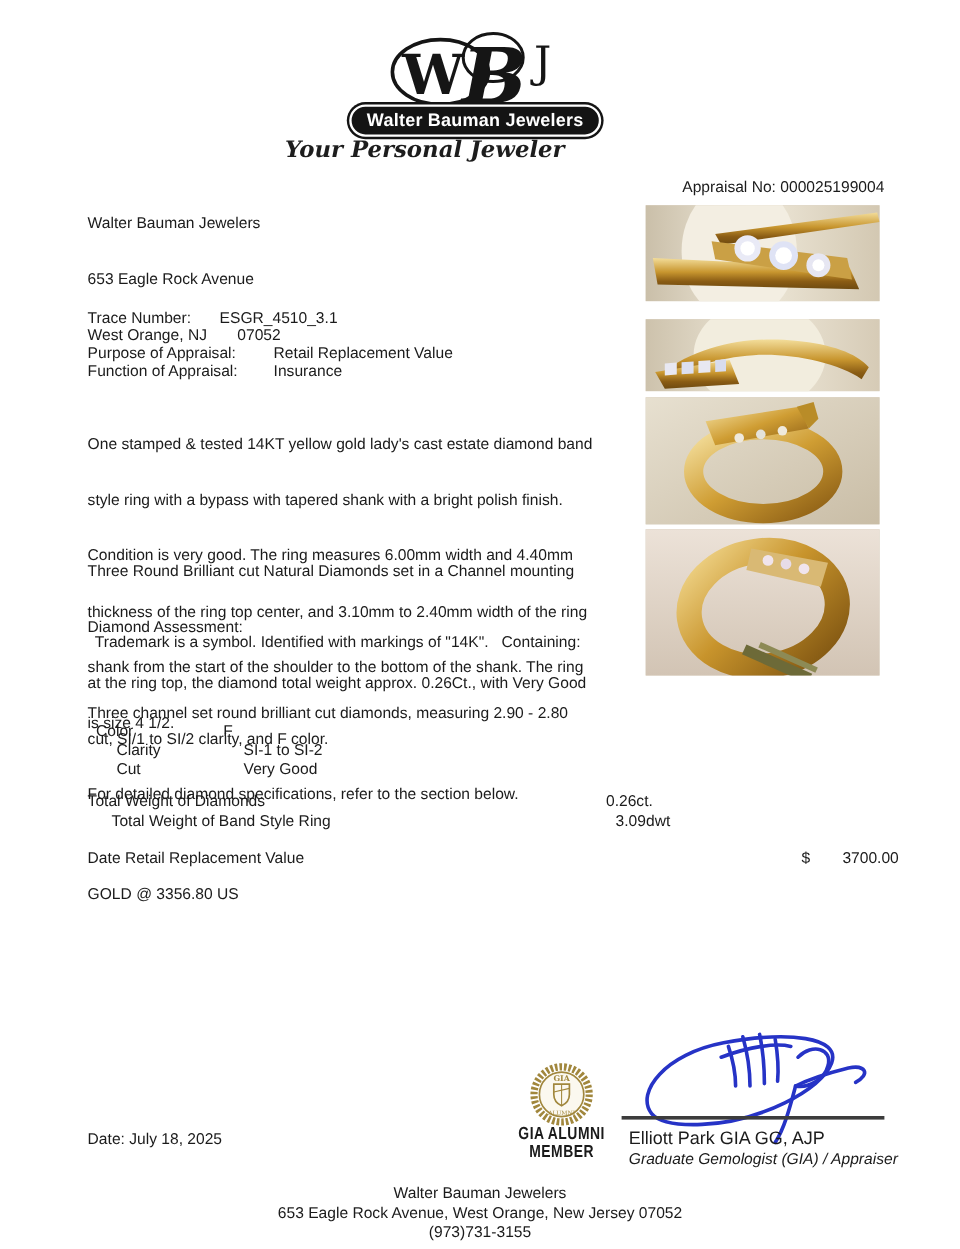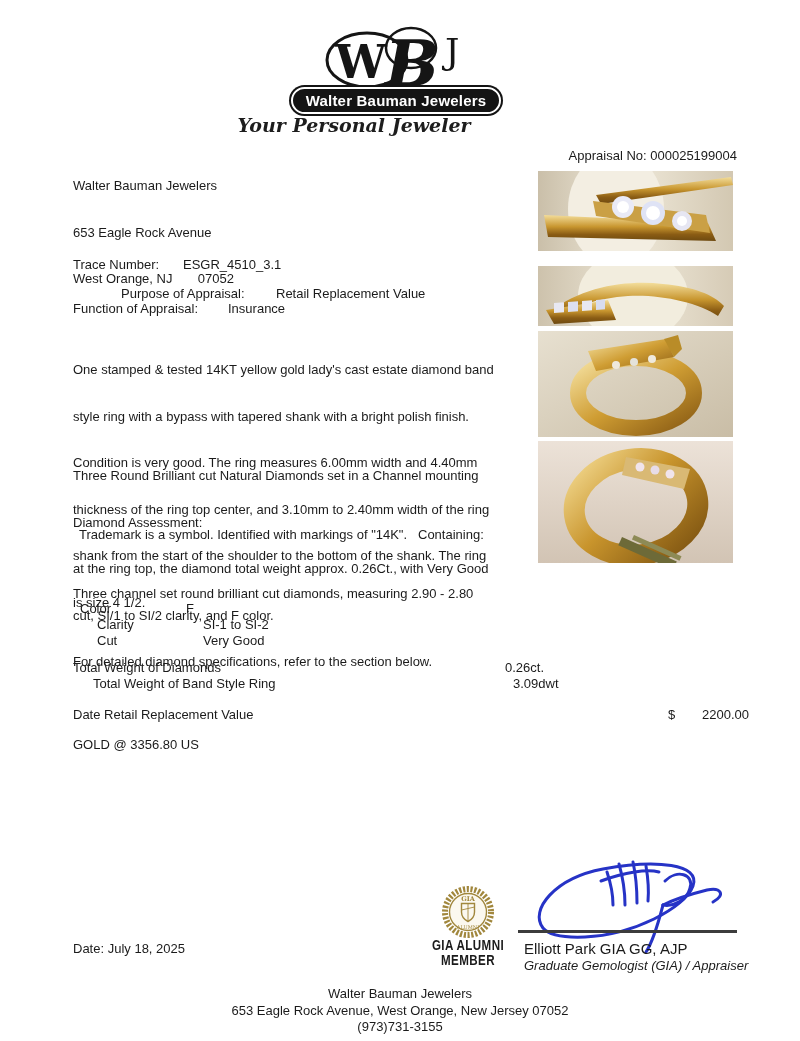--- a/index.html
+++ b/index.html
@@ -138,21 +138,21 @@
       <circle cx="117" cy="29" r="4.5" fill="#e7dce8"></circle>
     <circle cx="132" cy="33" r="4.5" fill="#f0e4ec"></circle>
     <rect x="84" y="96" width="60" height="9" fill="#6d6a38" transform="rotate(24 84 96)"></rect>
     <rect x="96" y="94" width="52" height="5" fill="#8d8a55" transform="rotate(24 96 94)"></rect>
   </svg>
 
   <div class="abs t row" style="left:73px;top:257px;width:450px;">
     <span class="b" style="left:0;">Trace Number:</span>
     <span class="b" style="left:110px;">ESGR_4510_3.1</span>
   </div>
-  <div class="abs t row" style="left:73px;top:286px;width:450px;margin-left:48px;">
+  <div class="abs t row" style="left:73px;top:286px;width:450px;">
     <span style="left:0;">Purpose of Appraisal:</span>
     <span class="b" style="left:155px;">Retail Replacement Value</span>
   </div>
   <div class="abs t row" style="left:73px;top:301px;width:450px;">
     <span style="left:0;">Function of Appraisal:</span>
     <span class="b" style="left:155px;">Insurance</span>
   </div>
 
   <div class="abs t lines" style="left:73px;top:331px;">
     <div>One stamped &amp; tested 14KT yellow gold lady's cast estate diamond band</div>
@@ -197,21 +197,21 @@
     <span style="left:0;">Total Weight of Diamonds</span>
     <span class="b" style="left:432px;">0.26ct.</span>
   </div>
   <div class="abs t row" style="left:73px;top:676px;width:660px;margin-left:20px;">
     <span style="left:0;">Total Weight of Band Style Ring</span>
     <span class="b" style="left:420px;">3.09dwt</span>
   </div>
   <div class="abs t row" style="left:73px;top:707px;width:700px;">
     <span class="b" style="left:0;">Date Retail Replacement Value</span>
     <span class="b" style="left:595px;">$</span>
-    <span class="b" style="left:629px;">2200.00</span>
+    <span class="b" style="left:629px;">3700.00</span>
   </div>
   <div class="abs t b" style="left:73px;top:737px;">GOLD @ 3356.80 US</div>
 
   <div class="abs t b" style="left:73px;top:941px;">Date: July 18, 2025</div>
 
   <svg class="abs" style="left:440px;top:884px;" width="56" height="56" viewBox="0 0 56 56">
     <circle cx="28" cy="28" r="23" fill="none" stroke="#a1873d" stroke-width="6" stroke-dasharray="2.2 1.6"></circle>
     <circle cx="28" cy="28" r="18.5" fill="#fbf8ef" stroke="#a1873d" stroke-width="1.4"></circle>
     <text x="28" y="16.5" font-family="DejaVu Serif, serif" font-size="6.5" font-weight="bold" text-anchor="middle" fill="#a1873d">GIA</text>
     <path d="M21.5,19.5 h13 v8.5 c0,5 -3.5,8 -6.5,9.5 c-3,-1.5 -6.5,-4.5 -6.5,-9.5 z" fill="none" stroke="#a1873d" stroke-width="1.4"></path>

